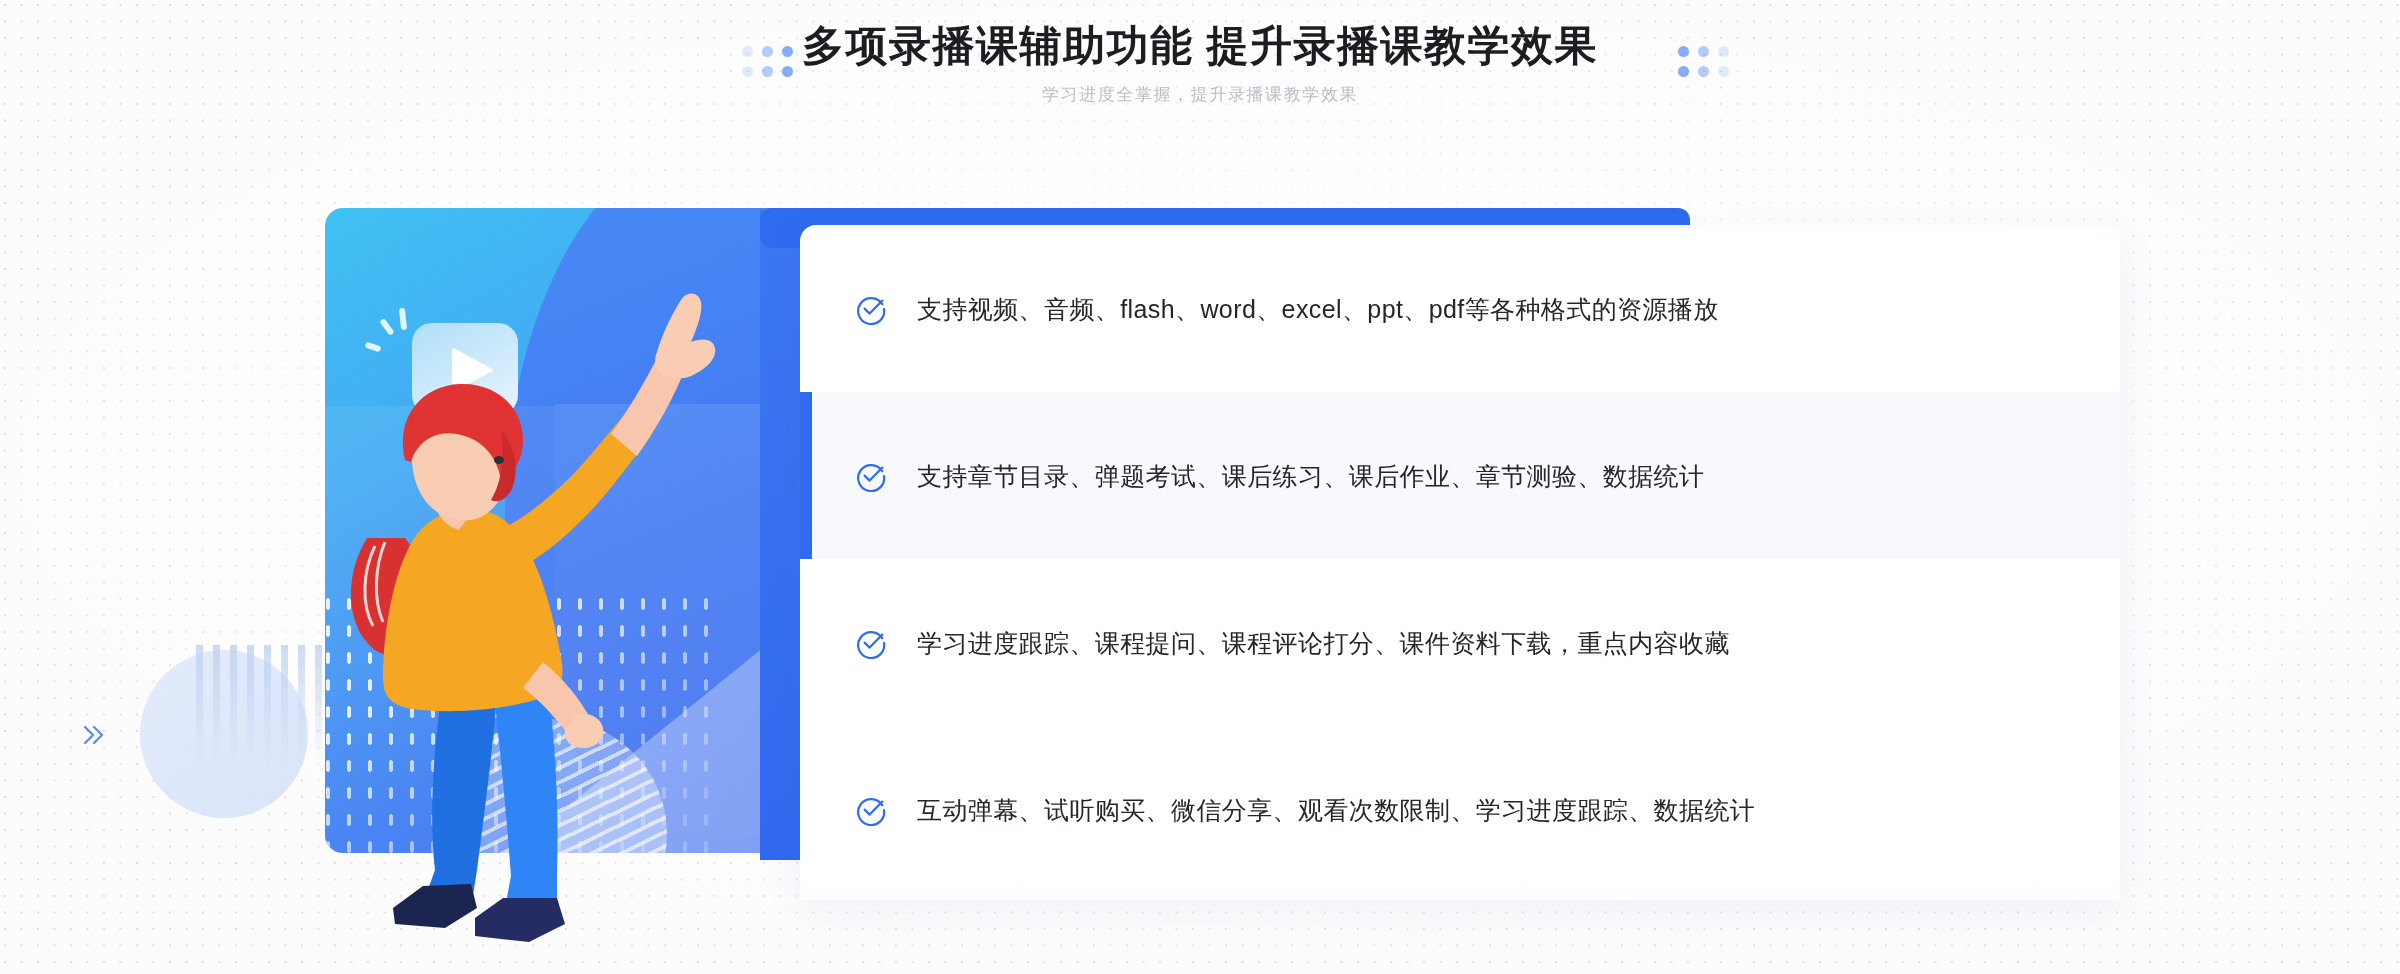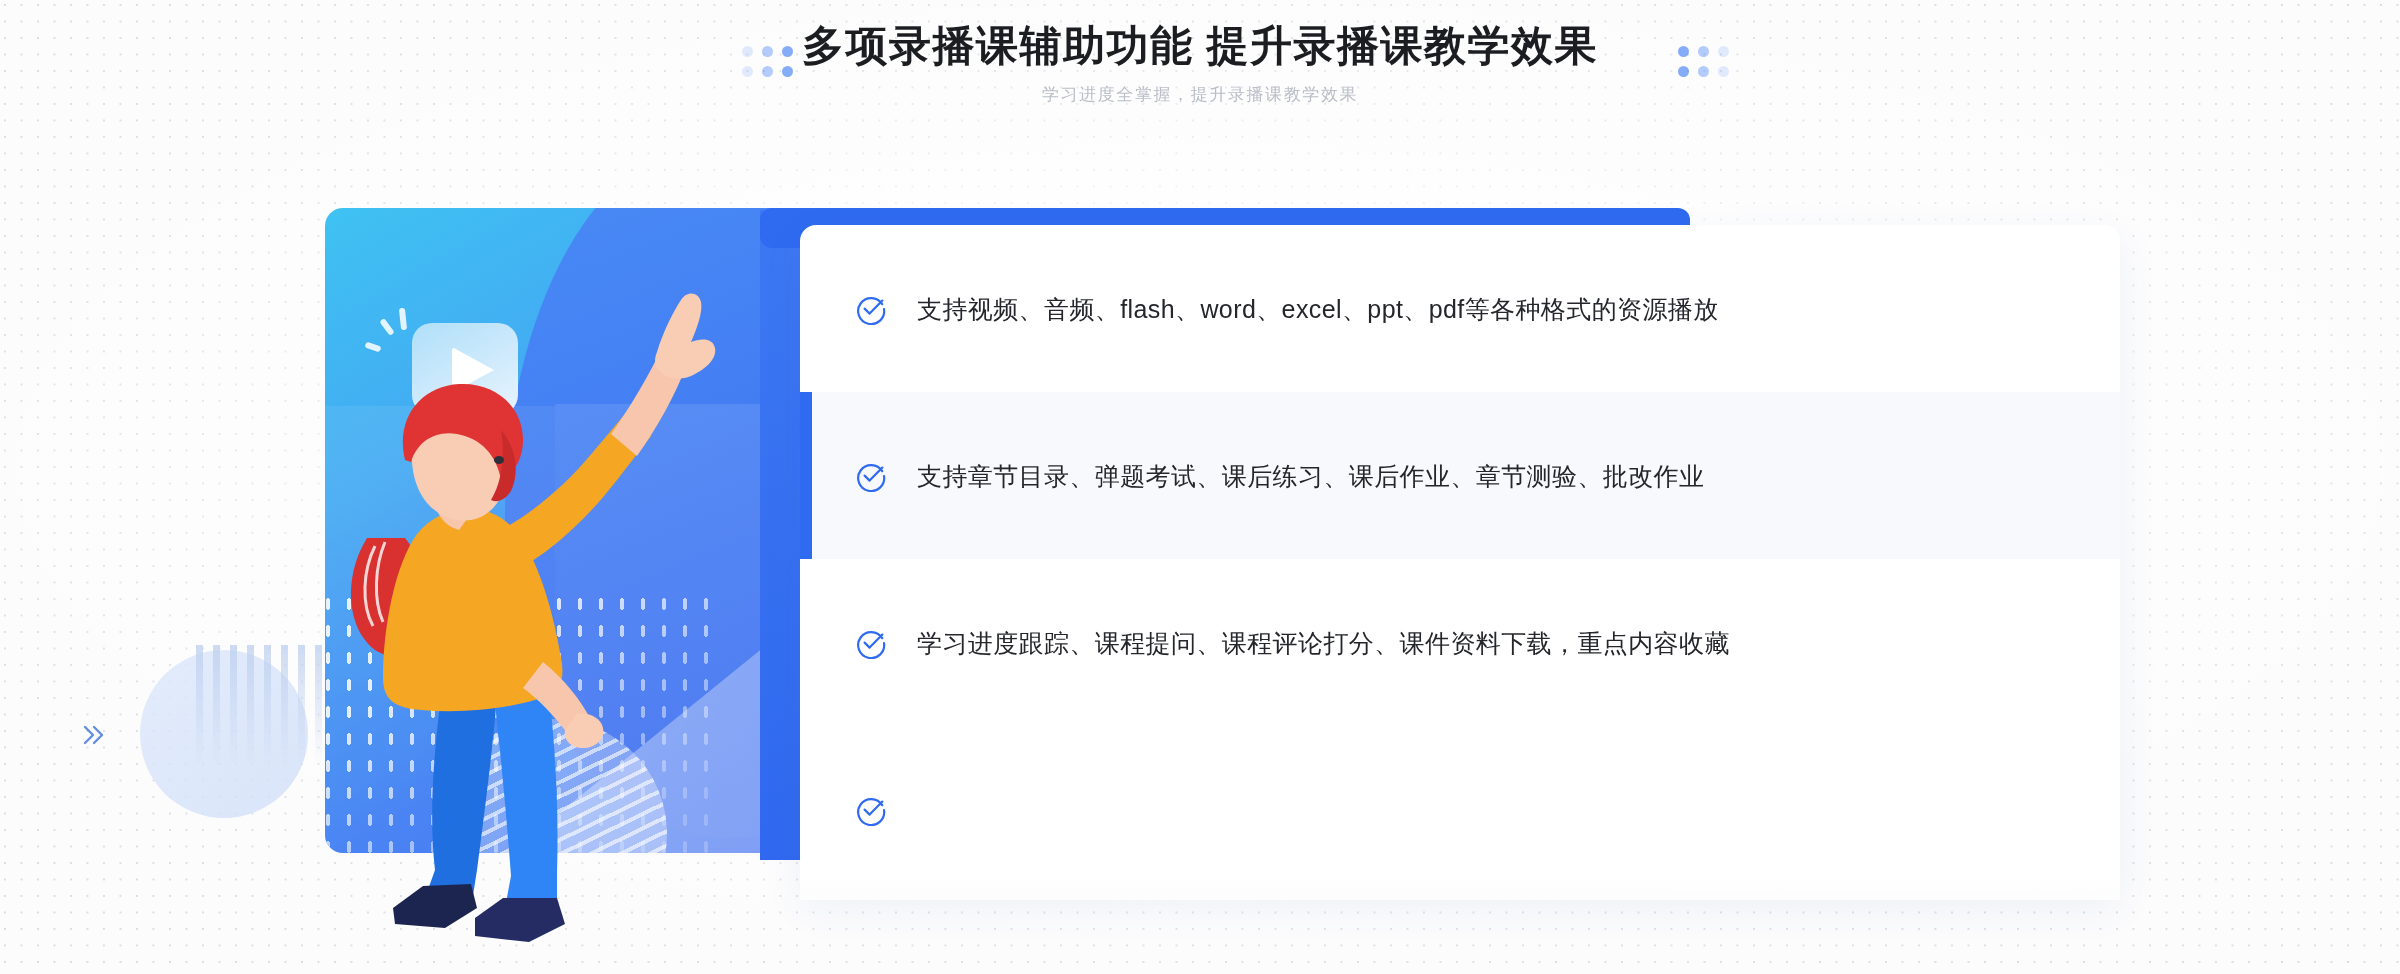--- a/index.html
+++ b/index.html
@@ -385,36 +385,37 @@
         <path d="M9.6 15.6 L14.6 20.6 L27.4 7.6" fill="none" stroke="#2f6bf0" stroke-width="2.2" stroke-linecap="round" stroke-linejoin="round"></path>
       </svg>
       <span class="feature-text">支持视频、音频、flash、word、excel、ppt、pdf等各种格式的资源播放</span>
     </div>
 
     <div class="feature-row highlight">
       <svg class="check-icon" viewBox="0 0 32 32">
         <path d="M27.2 11.2 A13 13 0 1 0 29 16" fill="none" stroke="#2f6bf0" stroke-width="2.2" stroke-linecap="round"></path>
         <path d="M9.6 15.6 L14.6 20.6 L27.4 7.6" fill="none" stroke="#2f6bf0" stroke-width="2.2" stroke-linecap="round" stroke-linejoin="round"></path>
       </svg>
-      <span class="feature-text">支持章节目录、弹题考试、课后练习、课后作业、章节测验、批改作业</span>
+      <span class="feature-text">支持章节目录、弹题考试、课后练习、课后作业、章节测验、数据统计</span>
     </div>
 
     <div class="feature-row">
       <svg class="check-icon" viewBox="0 0 32 32">
         <path d="M27.2 11.2 A13 13 0 1 0 29 16" fill="none" stroke="#2f6bf0" stroke-width="2.2" stroke-linecap="round"></path>
         <path d="M9.6 15.6 L14.6 20.6 L27.4 7.6" fill="none" stroke="#2f6bf0" stroke-width="2.2" stroke-linecap="round" stroke-linejoin="round"></path>
       </svg>
       <span class="feature-text">学习进度跟踪、课程提问、课程评论打分、课件资料下载，重点内容收藏</span>
     </div>
 
     <div class="feature-row">
       <svg class="check-icon" viewBox="0 0 32 32">
         <path d="M27.2 11.2 A13 13 0 1 0 29 16" fill="none" stroke="#2f6bf0" stroke-width="2.2" stroke-linecap="round"></path>
         <path d="M9.6 15.6 L14.6 20.6 L27.4 7.6" fill="none" stroke="#2f6bf0" stroke-width="2.2" stroke-linecap="round" stroke-linejoin="round"></path>
       </svg>
+      <span class="feature-text">互动弹幕、试听购买、微信分享、观看次数限制、学习进度跟踪、数据统计</span>
     </div>
 
   </div>
   <div id="card-fade"></div>
 
   <div id="header">
     <div id="title">多项录播课辅助功能 提升录播课教学效果</div>
     <div id="subtitle">学习进度全掌握，提升录播课教学效果</div>
   </div>
 

